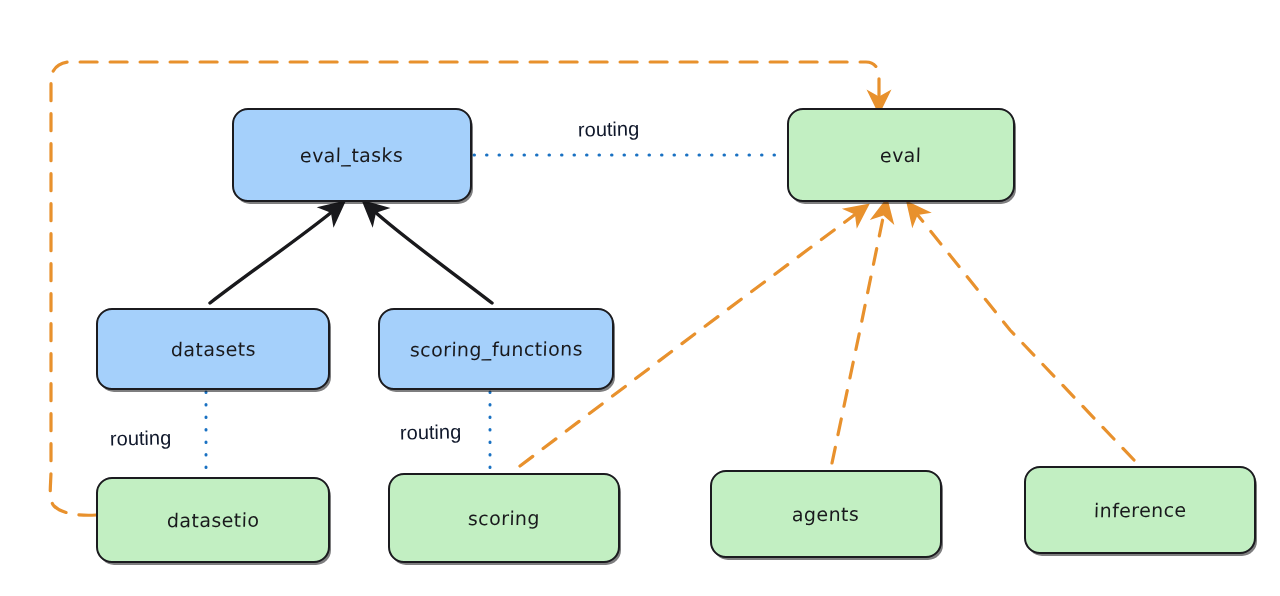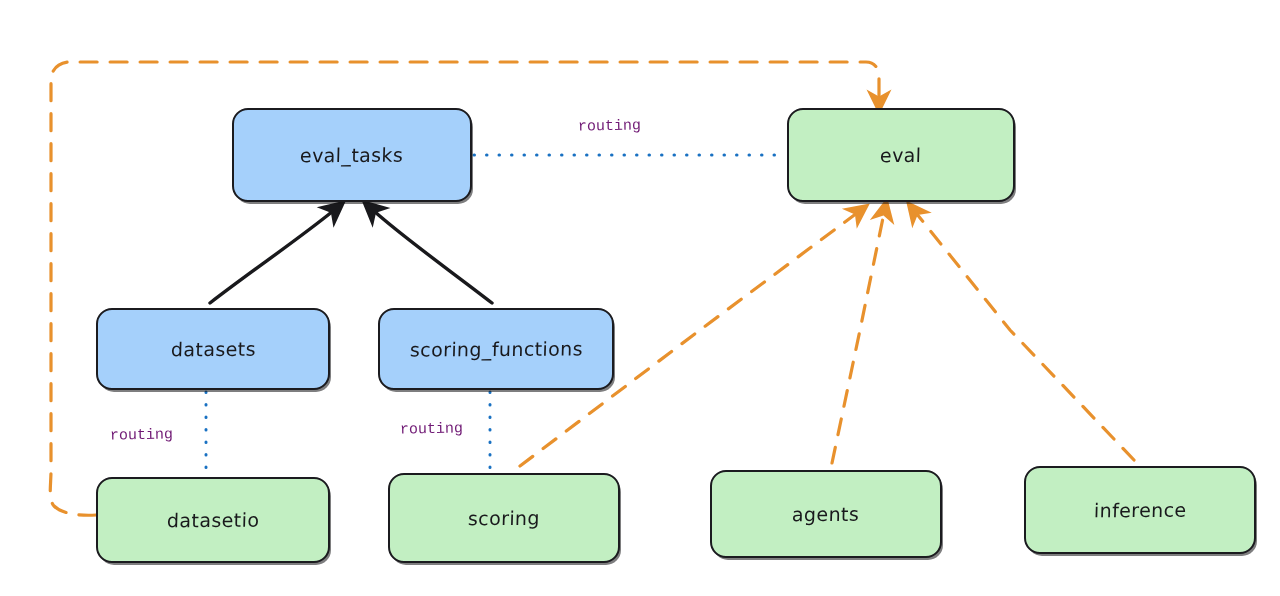--- a/index.html
+++ b/index.html
@@ -41,23 +41,23 @@
   }
   .node.blue  { background: #a5d0fb; }
   .node.green { background: #c2efc2; }
   .node-label {
     display: block;
     transform: skewX(-2deg) rotate(-0.4deg);
     white-space: nowrap;
   }
   .edge-label {
     position: absolute;
-    font-family: Liberation Mono, monospace;
-    font-size: 15px;
-    color: #701a75;
+    font-family: Liberation Sans, sans-serif;
+    font-size: 20px;
+    color: #0f172a;
     white-space: nowrap;
     transform: rotate(-1deg);
   }
 </style>
 </head>
 <body>
 
 <div id="canvas">
 
   <svg id="wires" viewBox="0 0 1280 596">

